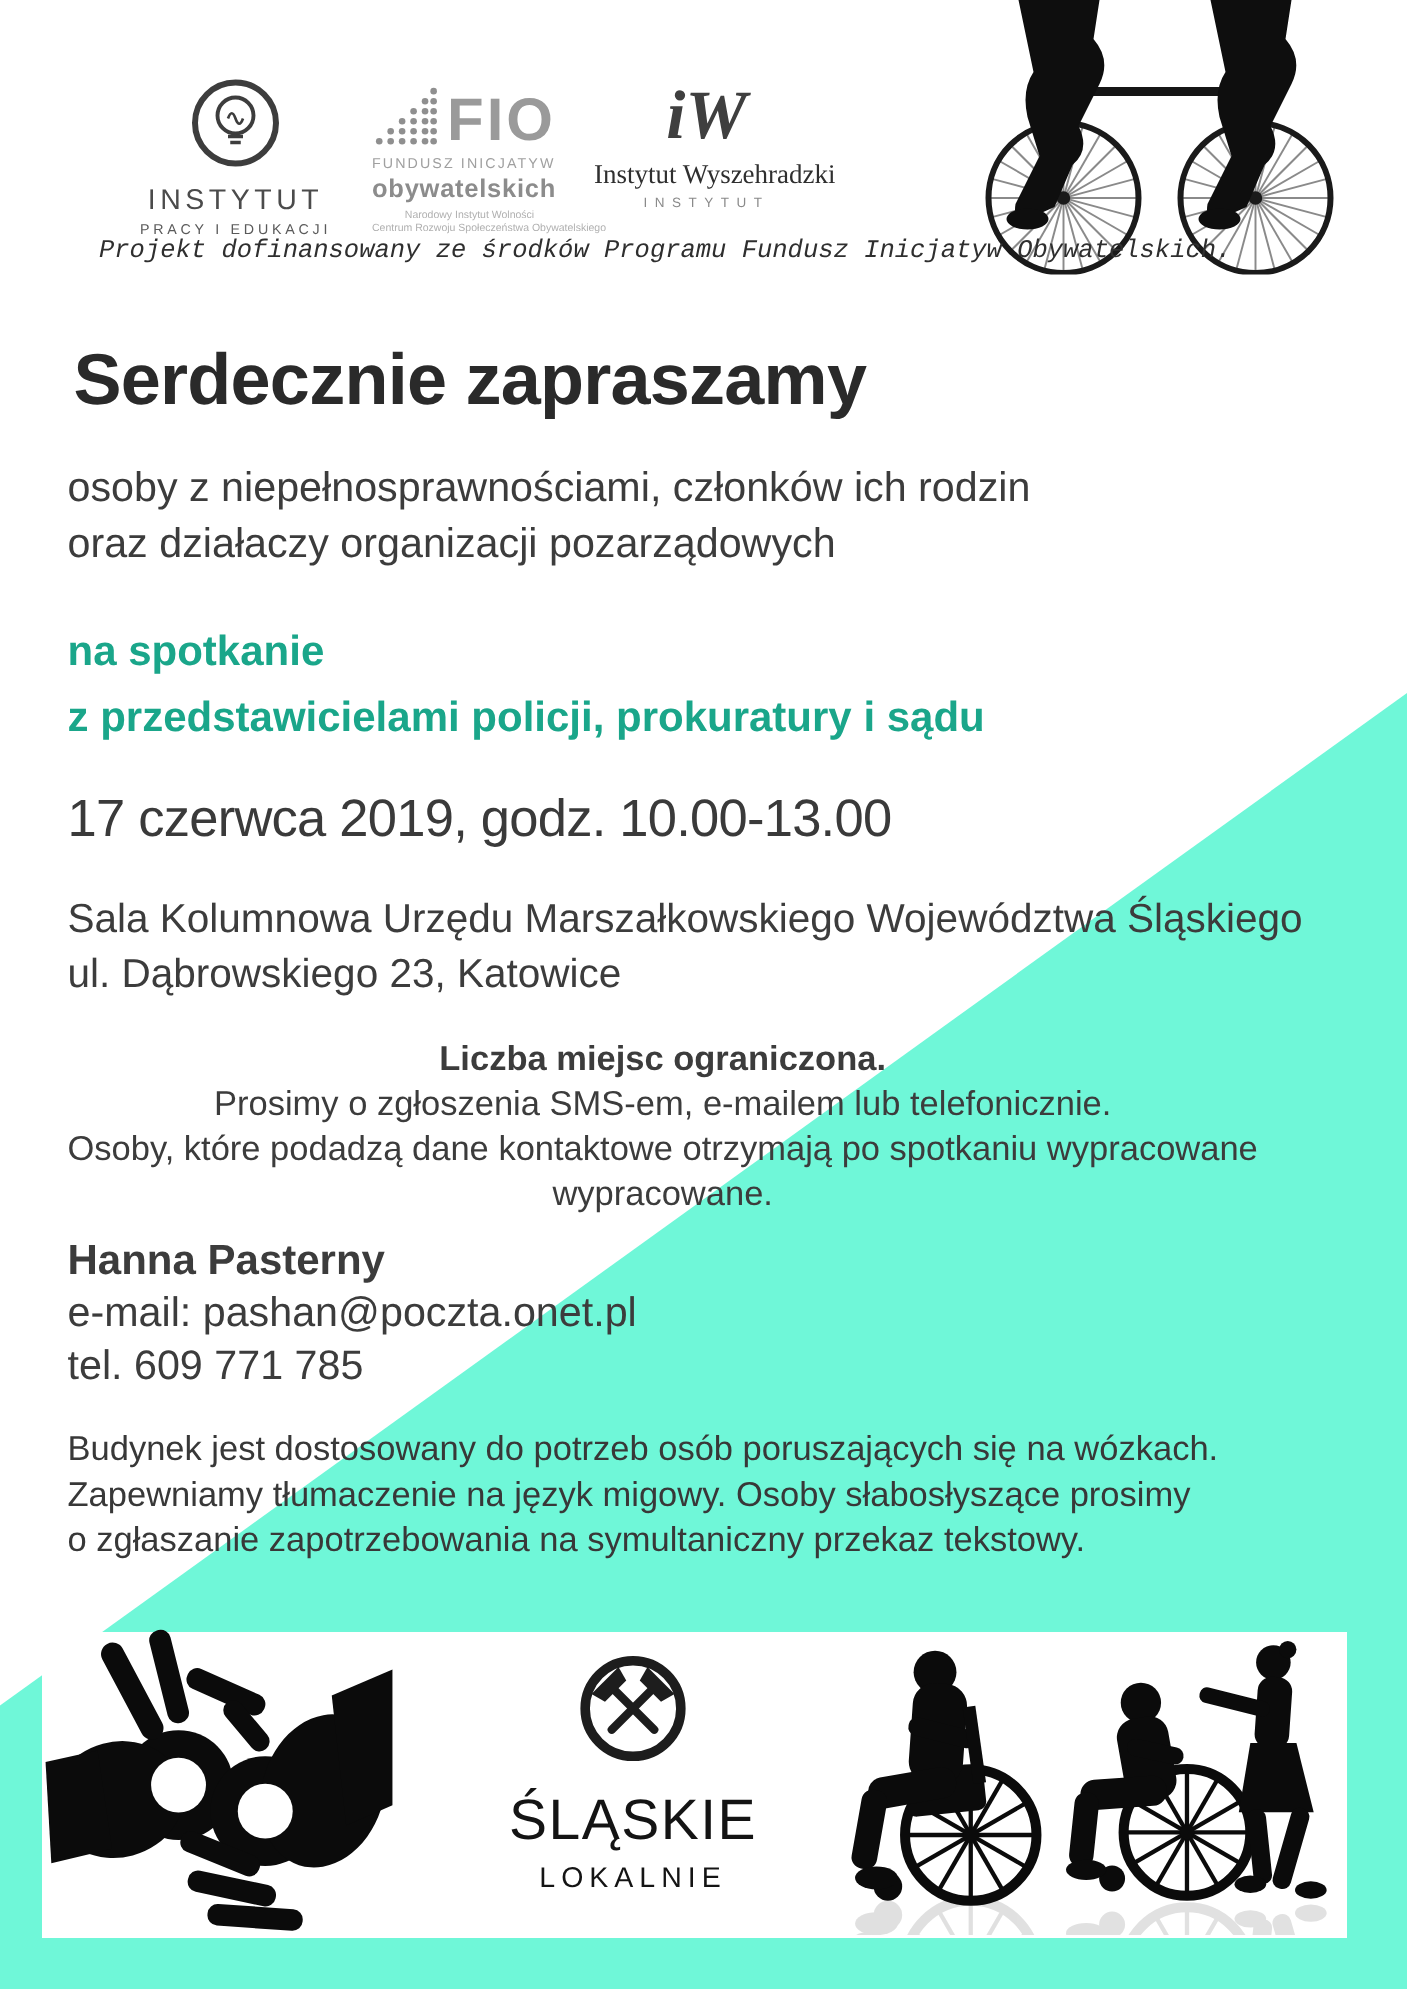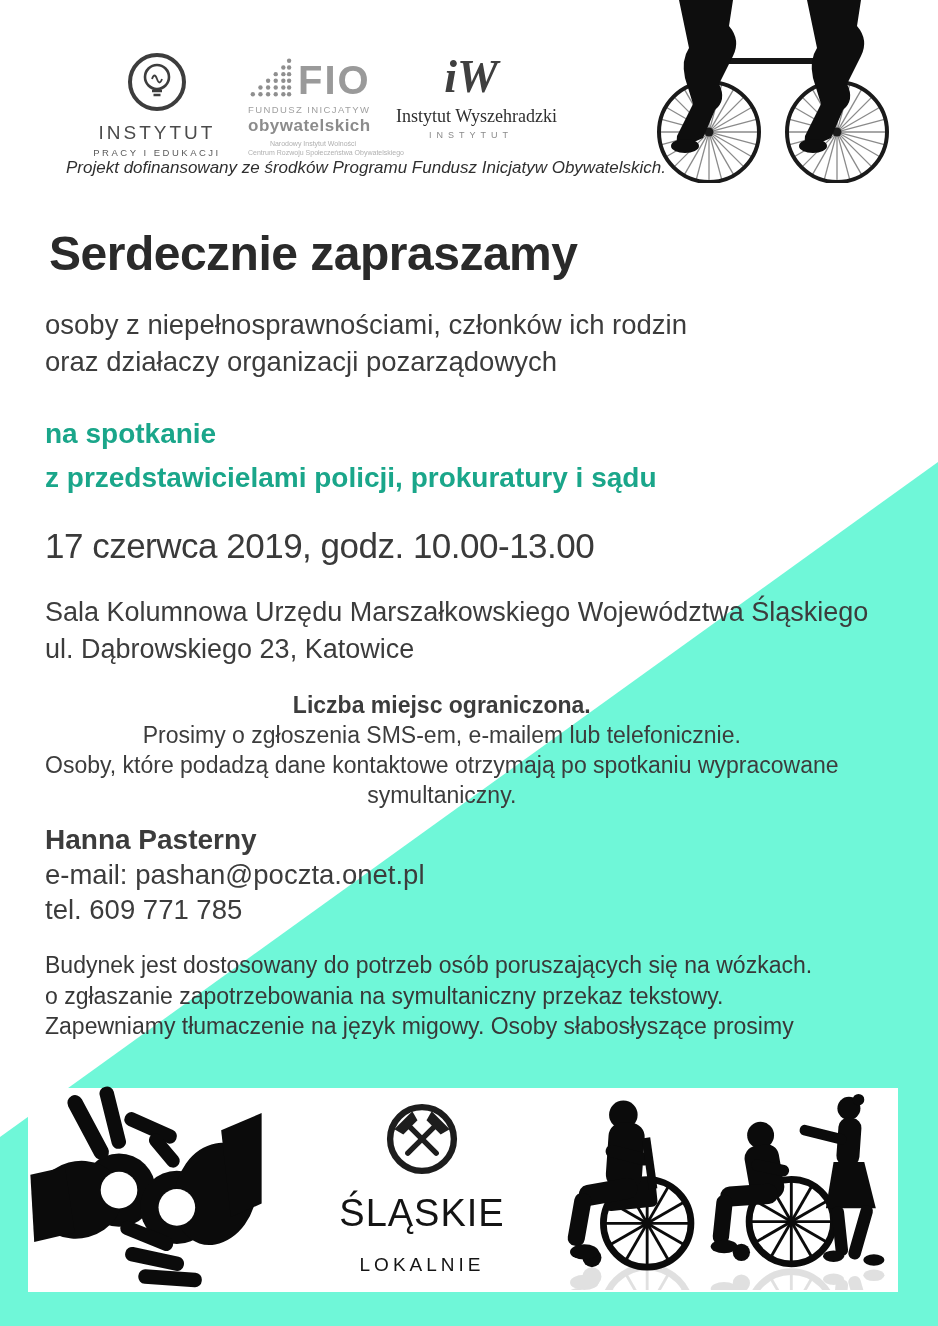--- a/index.html
+++ b/index.html
@@ -34,39 +34,39 @@
   .fio-tiny{font-size:7px;color:#b0b0b0;text-align:center;line-height:1.3;margin-top:3px;white-space:nowrap;}
 
   .logo-iw{left:396px;top:54px;width:150px;text-align:center;}
   .iw-mark{font-family:"Liberation Serif",serif;font-style:italic;font-weight:700;
            font-size:46px;color:#3f3f3f;line-height:1;}
   .iw-name{font-family:"Liberation Serif",serif;font-size:18px;color:#2f2f2f;margin-top:6px;white-space:nowrap;}
   .iw-sub{font-size:9px;letter-spacing:5px;color:#8a8a8a;margin-top:3px;}
 
   .bike-photo{left:645px;top:0;width:252px;height:183px;}
 
-  .funding{left:66px;top:158px;font-size:17px;font-style:italic;color:#2f2f2f;}
+  .funding{left:66px;top:158px;font-size:17px;font-style:italic;color:#2f2f2f;font-family:Liberation Mono, monospace;}
 
   
   .title{left:45px;top:222px;font-size:48px;font-weight:700;color:#2a2a2a;letter-spacing:-0.5px;}
   .audience{left:45px;top:306px;font-size:27.5px;line-height:37px;color:#3c3c3c;}
   .event{left:45px;top:412px;font-size:28px;line-height:44px;font-weight:700;color:#1AA68A;}
   .datetime{left:45px;top:526px;font-size:35px;color:#3a3a3a;letter-spacing:-0.5px;}
   .venue{left:45px;top:594px;font-size:27px;line-height:37px;color:#3c3c3c;}
   .note{left:45px;top:690px;font-size:23px;line-height:30px;color:#3c3c3c;text-align:center;}
   .note .b{font-weight:700;}
   .contact{left:45px;top:822px;font-size:27.5px;line-height:35px;color:#3c3c3c;}
   .contact .b{font-weight:700;font-size:28px;}
   .access{left:45px;top:950px;font-size:23px;line-height:30.5px;color:#383838;}
 
   
   .hands{left:30px;top:1086px;width:232px;height:212px;}
   .slaskie{left:332px;top:1098px;width:180px;text-align:center;color:#141414;}
   .slaskie .word{font-size:38px;letter-spacing:1px;margin-top:8px;}
-  .slaskie .word2{font-size:19px;letter-spacing:4px;margin-top:19px;}
+  .slaskie .word2{font-size:19px;letter-spacing:4px;margin-top:6px;}
   .wman{left:548px;top:1090px;width:165px;height:200px;}
   .wpair{left:703px;top:1086px;width:192px;height:204px;}
 </style>
 </head>
 <body>
 
 <div class="page">
 
   <div class="teal-bg"></div>
   <div class="logo-band"></div>
@@ -184,33 +184,33 @@
 
   <div class="abs venue">
     <div>Sala Kolumnowa Urzędu Marszałkowskiego Województwa Śląskiego</div>
     <div>ul. Dąbrowskiego 23, Katowice</div>
   </div>
 
   <div class="abs note">
     <div class="b">Liczba miejsc ograniczona.</div>
     <div>Prosimy o zgłoszenia SMS-em, e-mailem lub telefonicznie.</div>
     <div>Osoby, które podadzą dane kontaktowe otrzymają po spotkaniu wypracowane</div>
-    <div>symultaniczny.</div>
+    <div>wypracowane.</div>
   </div>
 
   <div class="abs contact">
     <div class="b">Hanna Pasterny</div>
     <div>e-mail: pashan@poczta.onet.pl</div>
     <div>tel. 609 771 785</div>
   </div>
 
   <div class="abs access">
     <div>Budynek jest dostosowany do potrzeb osób poruszających się na wózkach.</div>
+    <div>Zapewniamy tłumaczenie na język migowy. Osoby słabosłyszące prosimy</div>
     <div>o zgłaszanie zapotrzebowania na symultaniczny przekaz tekstowy.</div>
-    <div>Zapewniamy tłumaczenie na język migowy. Osoby słabosłyszące prosimy</div>
   </div>
 
   <svg class="abs hands" viewBox="0 0 240 220">
     <g fill="#0b0b0b">
       <circle cx="92" cy="108" r="38"></circle>
       <ellipse cx="50" cy="118" rx="46" ry="40" transform="rotate(-15 50 118)"></ellipse>
       <polygon points="0,92 36,84 46,152 4,162"></polygon>
       <rect x="52" y="6" width="16" height="74" rx="8" transform="rotate(-28 60 43)"></rect>
       <rect x="78" y="0" width="15" height="66" rx="7" transform="rotate(-14 85 33)"></rect>
       <rect x="96" y="36" width="58" height="15" rx="7" transform="rotate(24 125 43)"></rect>

